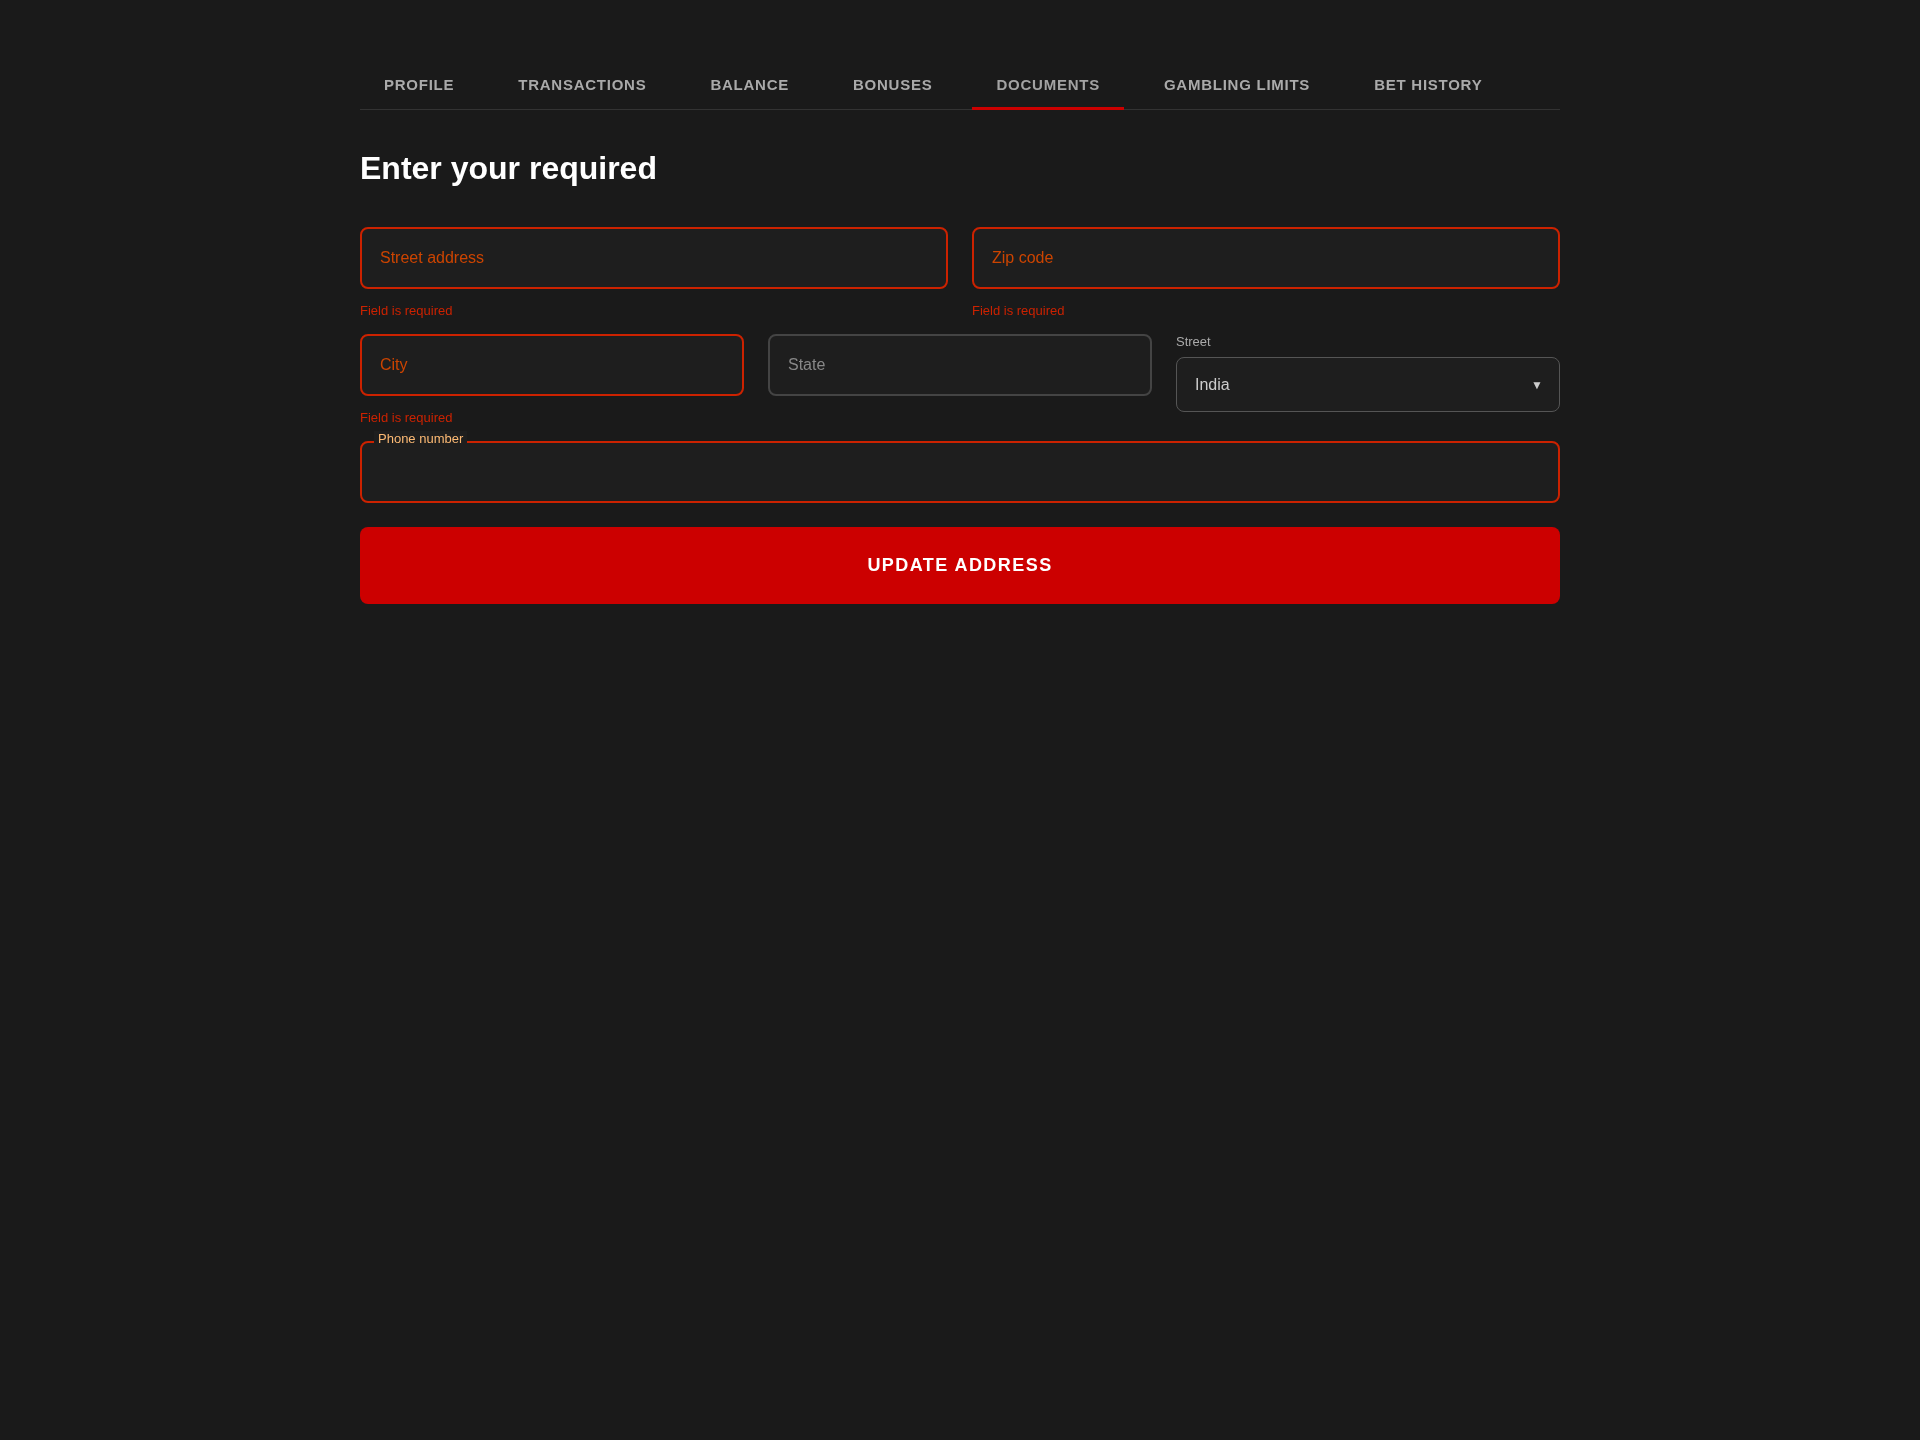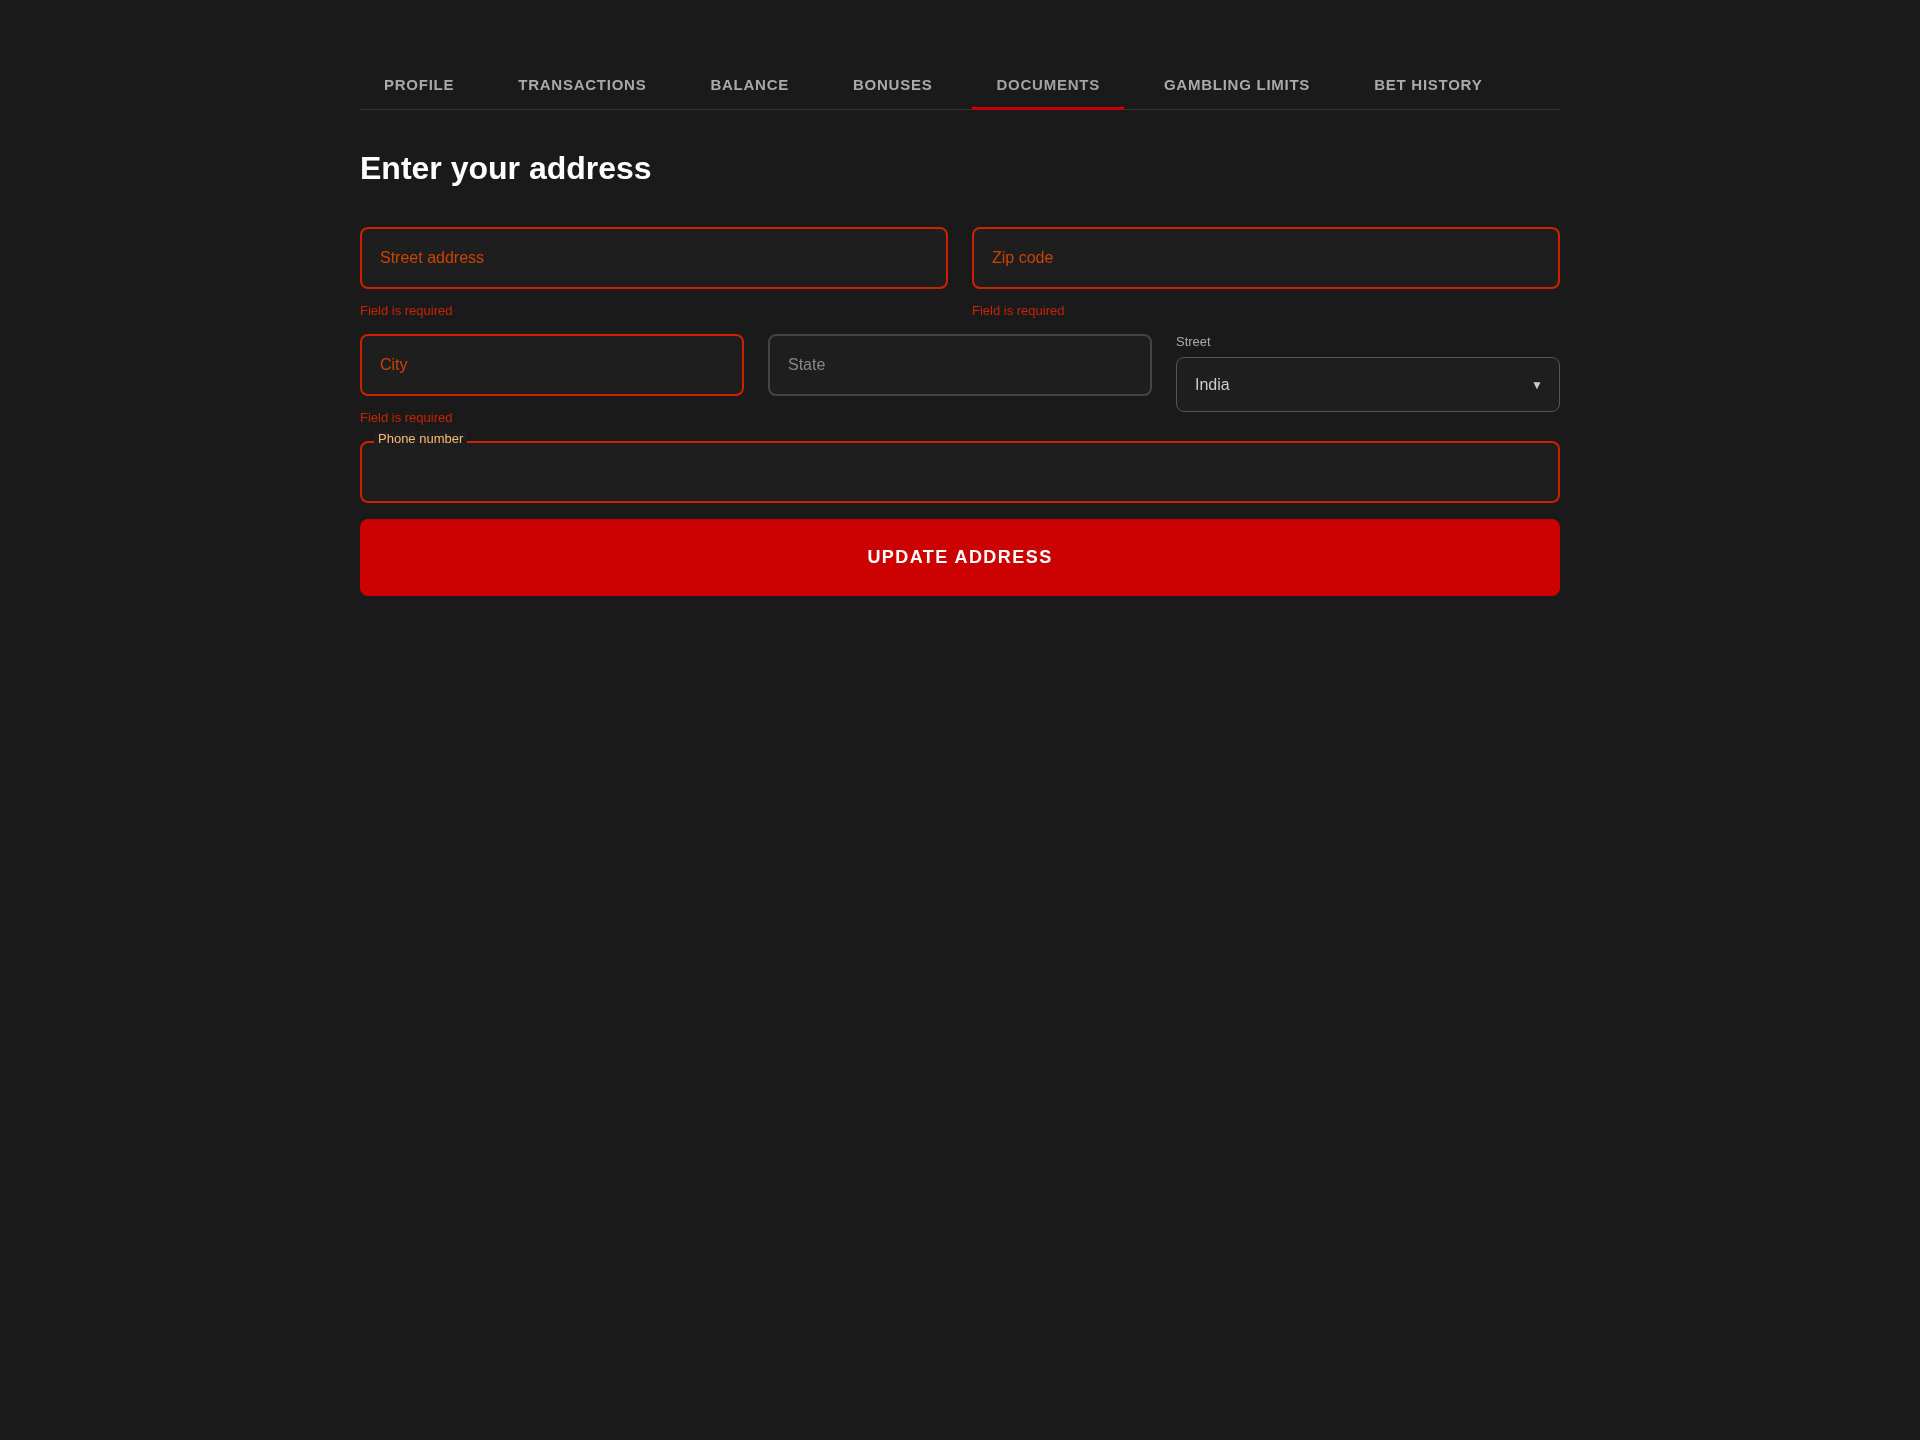--- a/index.html
+++ b/index.html
@@ -165,20 +165,21 @@
       color: #ffffff;
       font-size: 18px;
       font-weight: 700;
       letter-spacing: 0.08em;
       text-transform: uppercase;
       border: none;
       border-radius: 8px;
       padding: 28px;
       width: 100%;
       cursor: pointer;
+      margin-top: 8px;
     }
 
     select {
       appearance: none;
       background-color: transparent;
       border: none;
       color: inherit;
       font-size: inherit;
       width: 100%;
       outline: none;
@@ -221,21 +222,21 @@
       <div class="nav-tab">PROFILE</div>
       <div class="nav-tab">TRANSACTIONS</div>
       <div class="nav-tab">BALANCE</div>
       <div class="nav-tab">BONUSES</div>
       <div class="nav-tab active">DOCUMENTS</div>
       <div class="nav-tab">GAMBLING LIMITS</div>
       <div class="nav-tab">BET HISTORY</div>
     </div>
   </nav>
 
-  <h1 class="page-title">Enter your address</h1>
+  <h1 class="page-title">Enter your required</h1>
 
   <div class="form-container">
 
     <div class="form-row">
       <div class="form-group">
         <input type="text" placeholder="Street address" style="">
         <span class="field-error">Field is required</span>
       </div>
       <div class="form-group">
         <input type="text" placeholder="Zip code" style="">

